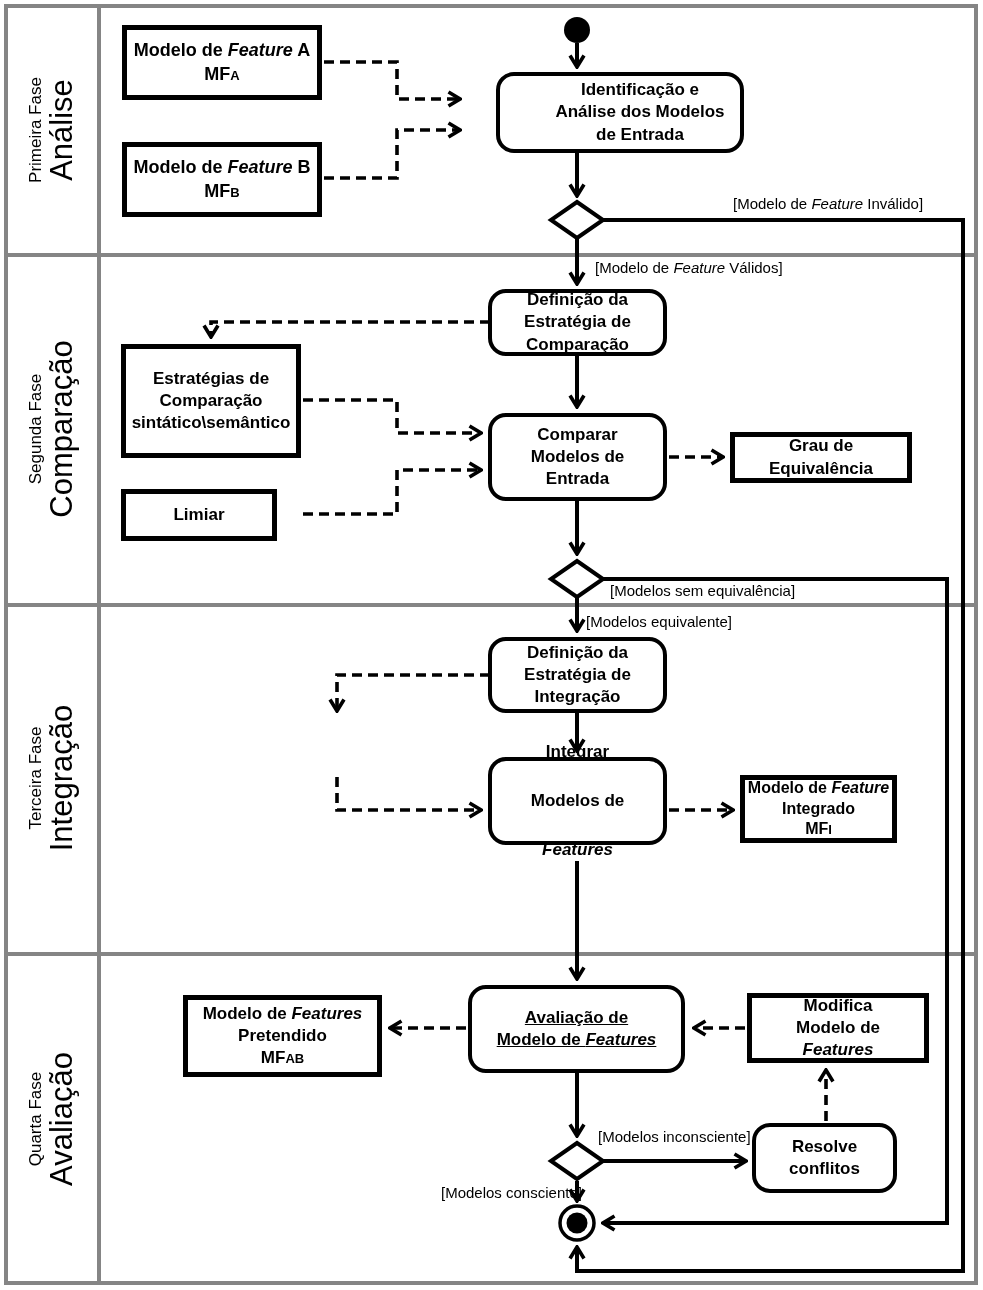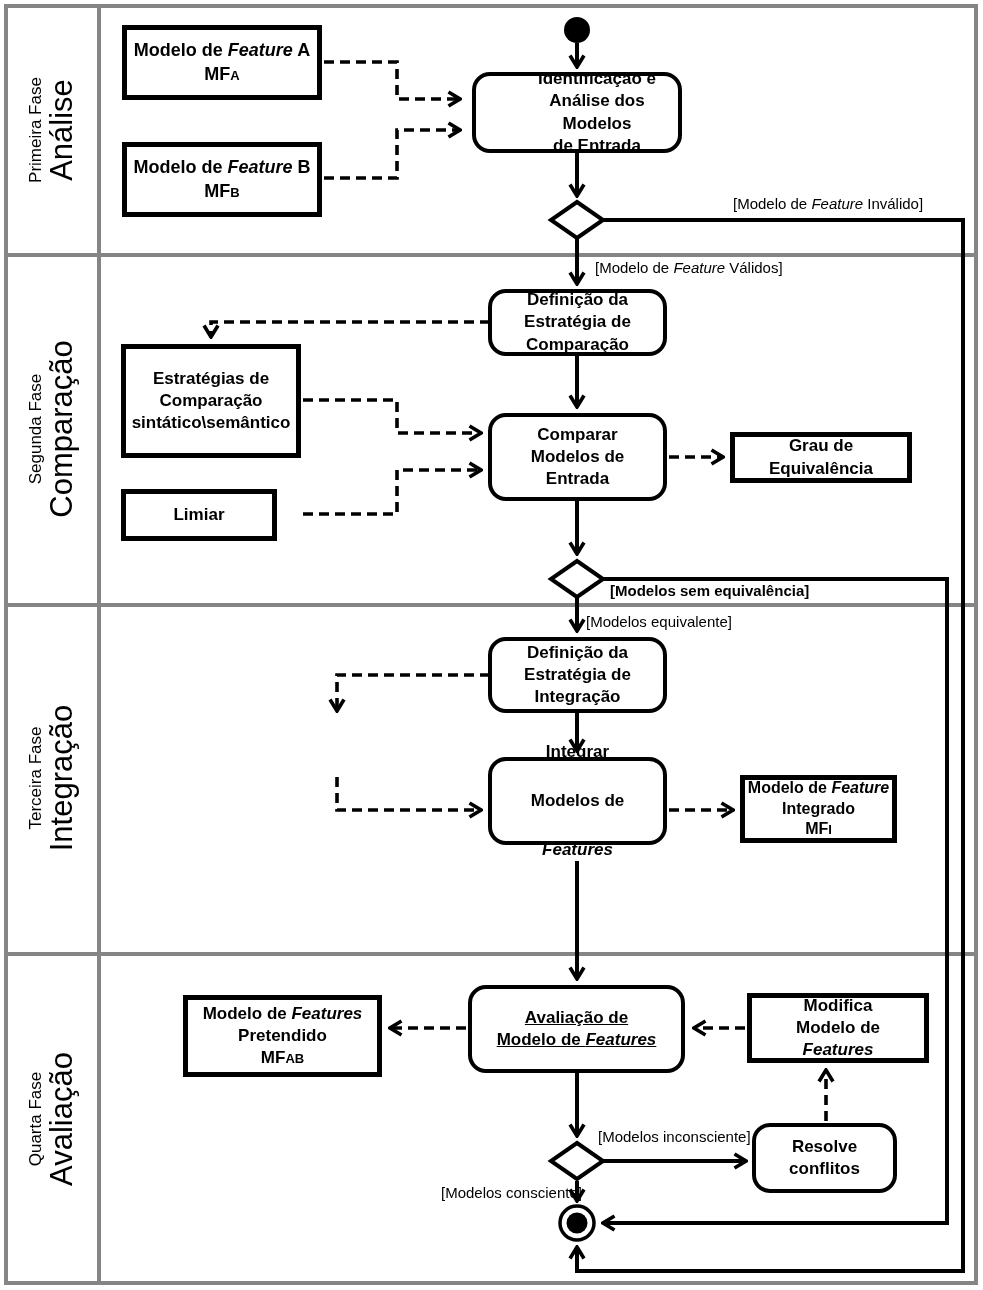--- a/index.html
+++ b/index.html
@@ -111,21 +111,21 @@
   <div class="node obj fs18" style="left:122px;top:25px;width:200px;height:75px;">
     <div><span>Modelo de </span><span class="it">Feature</span><span> A</span></div>
     <div><span>MF</span><span class="sub">A</span></div>
   </div>
 
   <div class="node obj fs18" style="left:122px;top:142px;width:200px;height:75px;">
     <div><span>Modelo de </span><span class="it">Feature</span><span> B</span></div>
     <div><span>MF</span><span class="sub">B</span></div>
   </div>
 
-  <div class="node act" style="left:472px;top:72px;width:210px;height:81px;padding-left:40px;">
+  <div class="node act" style="left:496px;top:72px;width:248px;height:81px;padding-left:40px;">
     <div>Identificação e</div>
     <div>Análise dos Modelos</div>
     <div>de Entrada</div>
   </div>
 
   <div class="node act" style="left:488px;top:289px;width:179px;height:67px;">
     <div>Definição da</div>
     <div>Estratégia de</div>
     <div>Comparação</div>
   </div>
@@ -191,18 +191,18 @@
     <div>Resolve</div>
     <div>conflitos</div>
   </div>
 
   <div class="guard" style="left:733px;top:196px;">
     <span>[Modelo de </span><span class="it">Feature</span><span> Inválido]</span>
   </div>
   <div class="guard" style="left:595px;top:260px;">
     <span>[Modelo de </span><span class="it">Feature</span><span> Válidos]</span>
   </div>
-  <div class="guard" style="left:610px;top:583px;font-weight:bold;">[Modelos sem equivalência]</div>
+  <div class="guard" style="left:610px;top:583px;">[Modelos sem equivalência]</div>
   <div class="guard" style="left:586px;top:614px;">[Modelos equivalente]</div>
   <div class="guard" style="left:598px;top:1129px;">[Modelos inconsciente]</div>
   <div class="guard" style="left:441px;top:1185px;">[Modelos consciente]</div>
 
 </div>
 
 </body></html>

